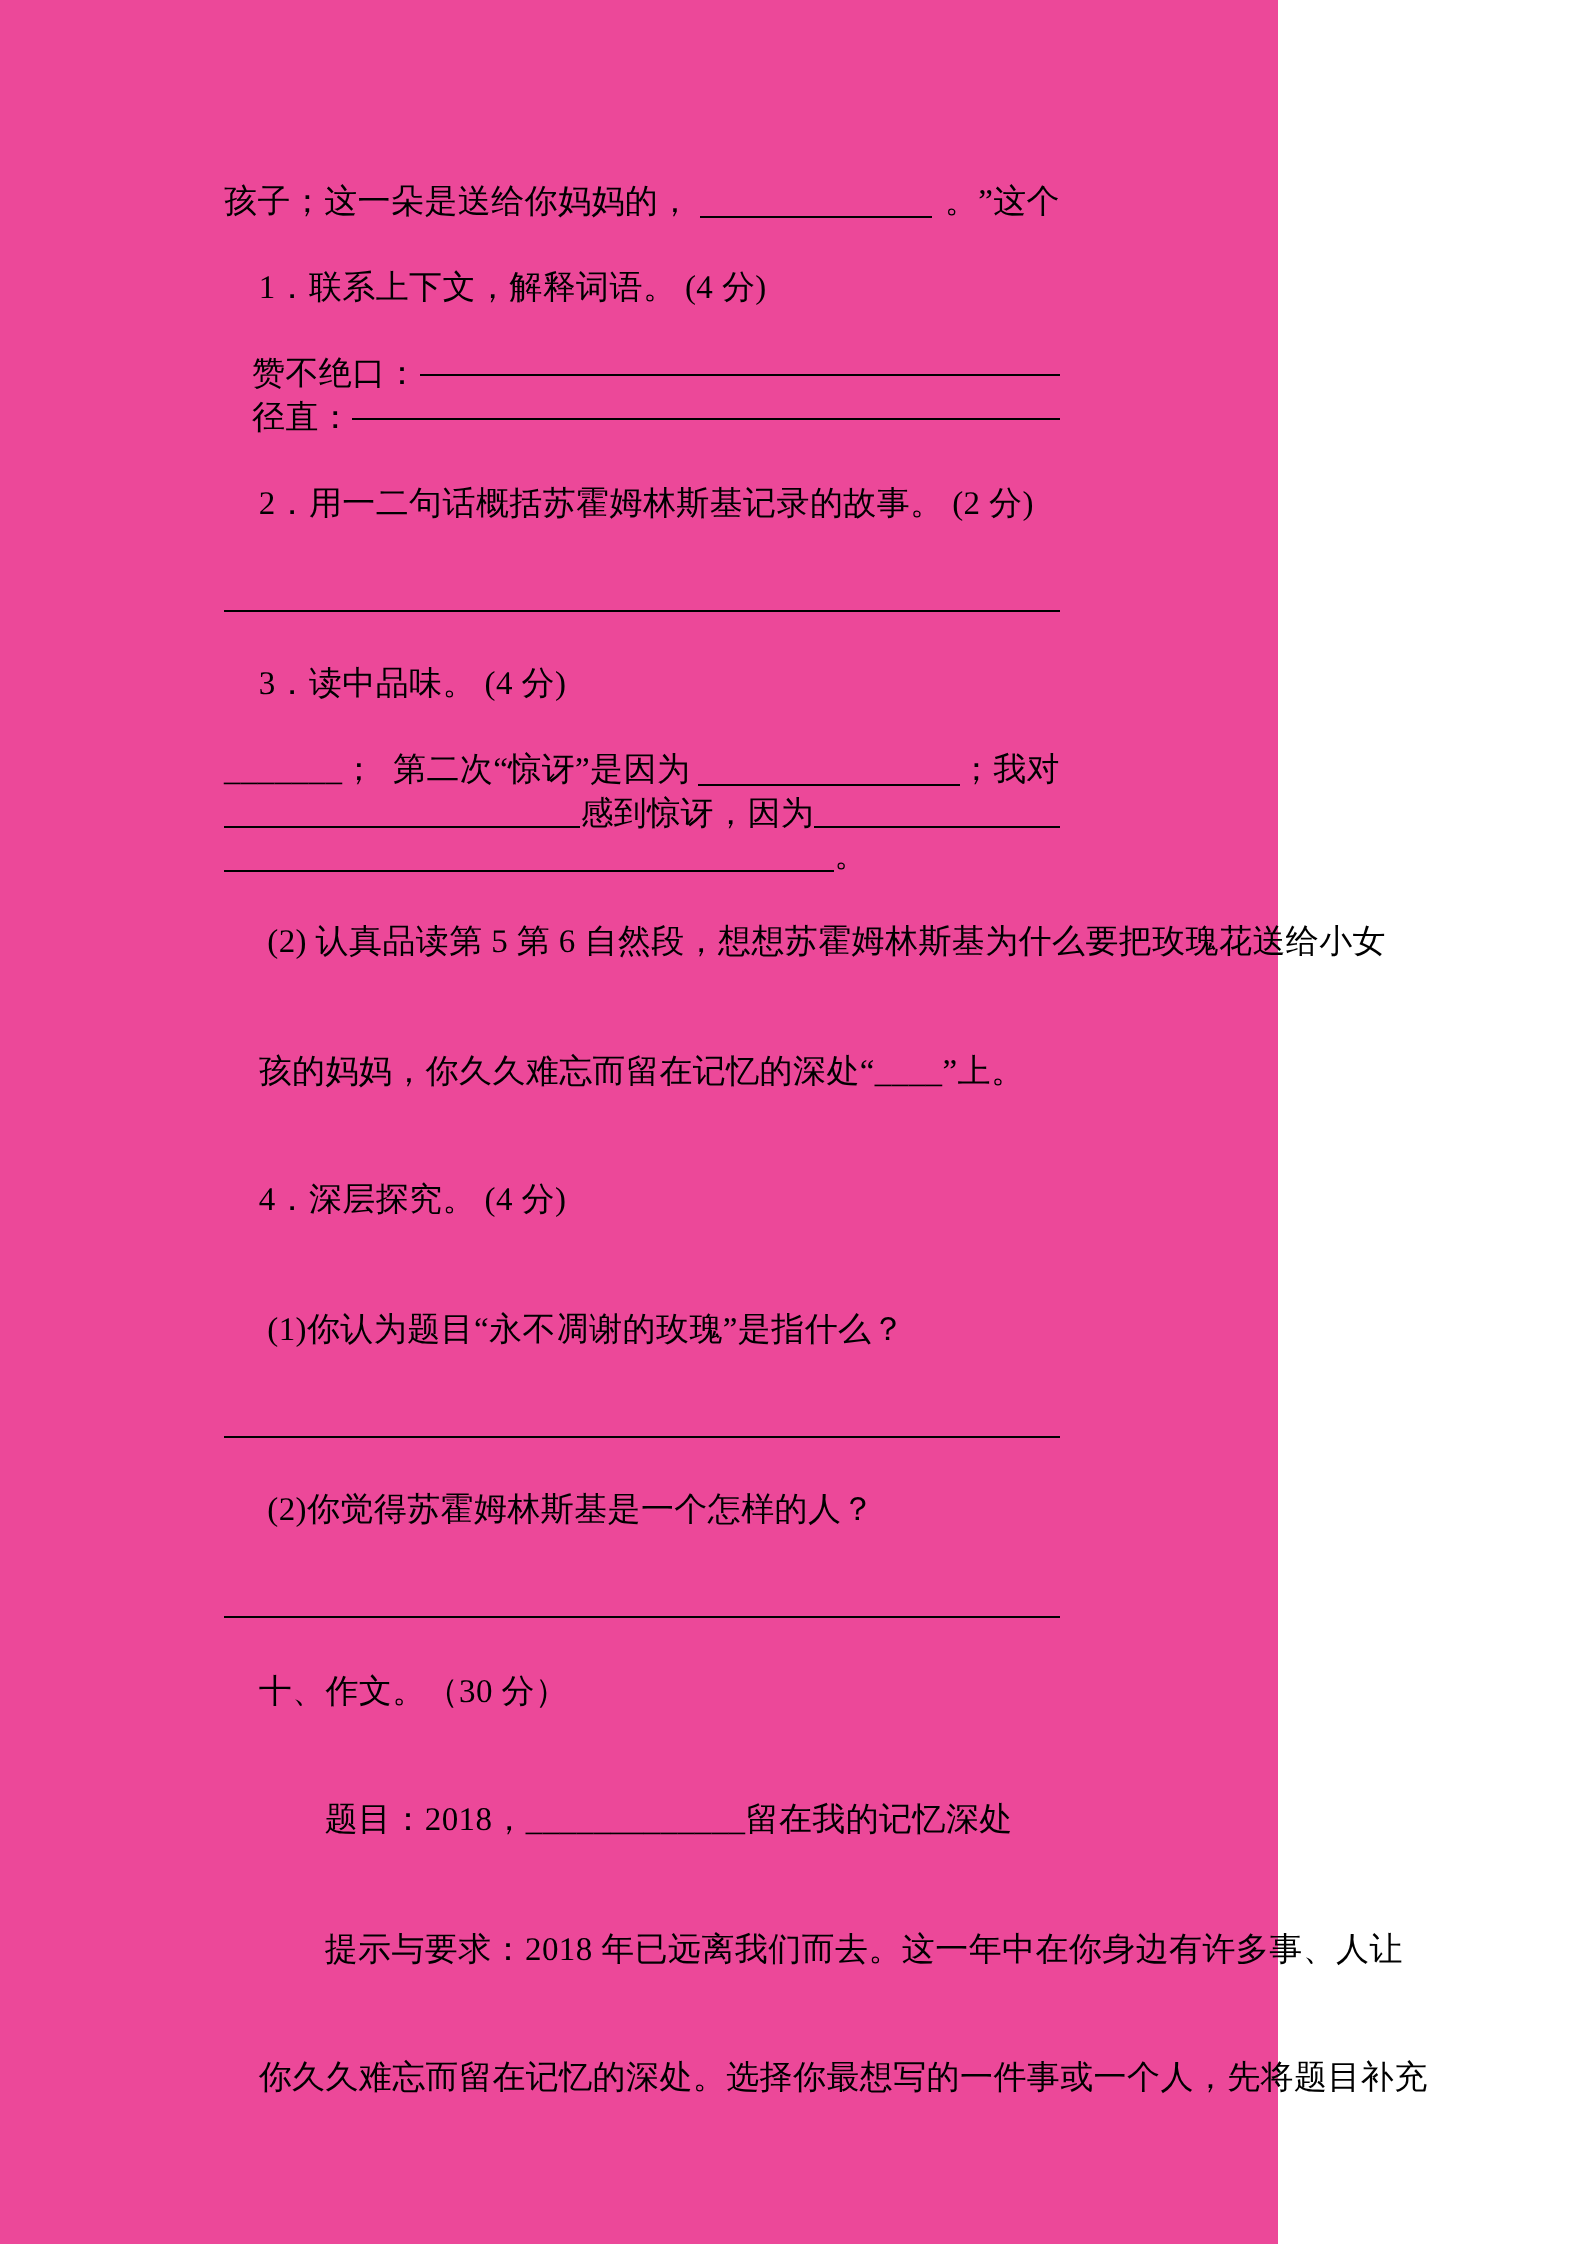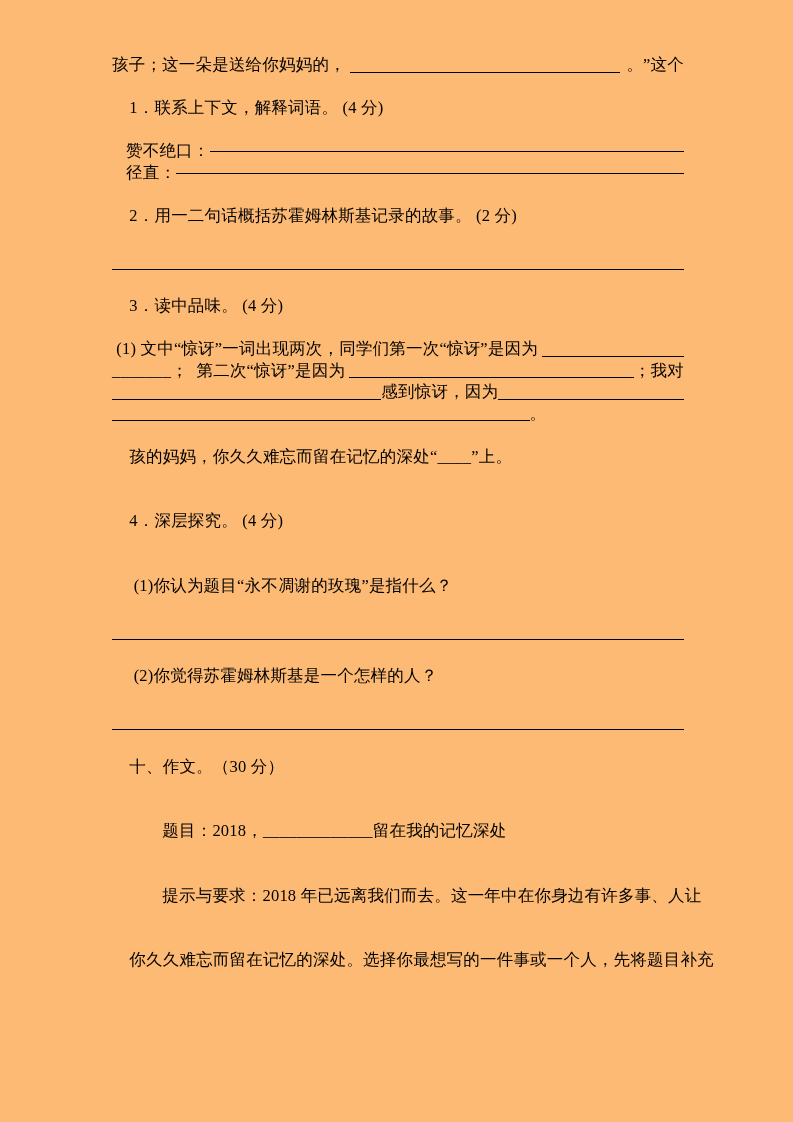--- a/index.html
+++ b/index.html
@@ -4,23 +4,23 @@
 <style>
   * { box-sizing: border-box; margin: 0; padding: 0; }
   html, body { background: #ffffff; }
   body {
     width: 793px; height: 1122px;
     font-family: "Liberation Serif", "DejaVu Serif", serif;
     color: #000;
     overflow: hidden;
   }
   .page {
-    width: 793px; height: 1122px;
-    padding: 54px 109px 0 112px;
-    background: #fdba74;
+    width: 639px; height: 1122px;
+    padding: 90px 109px 0 112px;
+    background: #ec4899;
   }
   .line {
     font-size: 16.5px;
     line-height: 21.5px;
     white-space: pre;
     letter-spacing: 0.2px;
   }
   .flexline { display: flex; align-items: flex-end; }
   .ufill {
     flex: 1 1 auto;
@@ -65,36 +65,35 @@
     <span>2．用一二句话概括苏霍姆林斯基记录的故事。 (2 分)</span>
   </div>
   <div class="blankline">
     <span class="ufill"></span>
   </div>
 
   <div class="line">
     <span>3．读中品味。 (4 分)</span>
   </div>
   <div class="line flexline">
-    <span> (1) 文中“惊讶”一词出现两次，同学们第一次“惊讶”是因为</span>
-    <span class="ufill gap-l"></span>
-  </div>
-  <div class="line flexline">
     <span>_______；  第二次“惊讶”是因为</span>
     <span class="ufill gap-l"></span>
     <span>；我对</span>
   </div>
   <div class="line flexline">
     <span class="ufill u-left"></span>
     <span>感到惊讶，因为</span>
     <span class="ufill u-right"></span>
   </div>
   <div class="line flexline">
     <span class="ufill u75"></span>
     <span>。</span>
+  </div>
+  <div class="line">
+    <span> (2) 认真品读第 5 第 6 自然段，想想苏霍姆林斯基为什么要把玫瑰花送给小女</span>
   </div>
   <div class="line">
     <span>孩的妈妈，你久久难忘而留在记忆的深处“____”上。</span>
   </div>
 
   <div class="line">
     <span>4．深层探究。 (4 分)</span>
   </div>
   <div class="line">
     <span> (1)你认为题目“永不凋谢的玫瑰”是指什么？</span>

